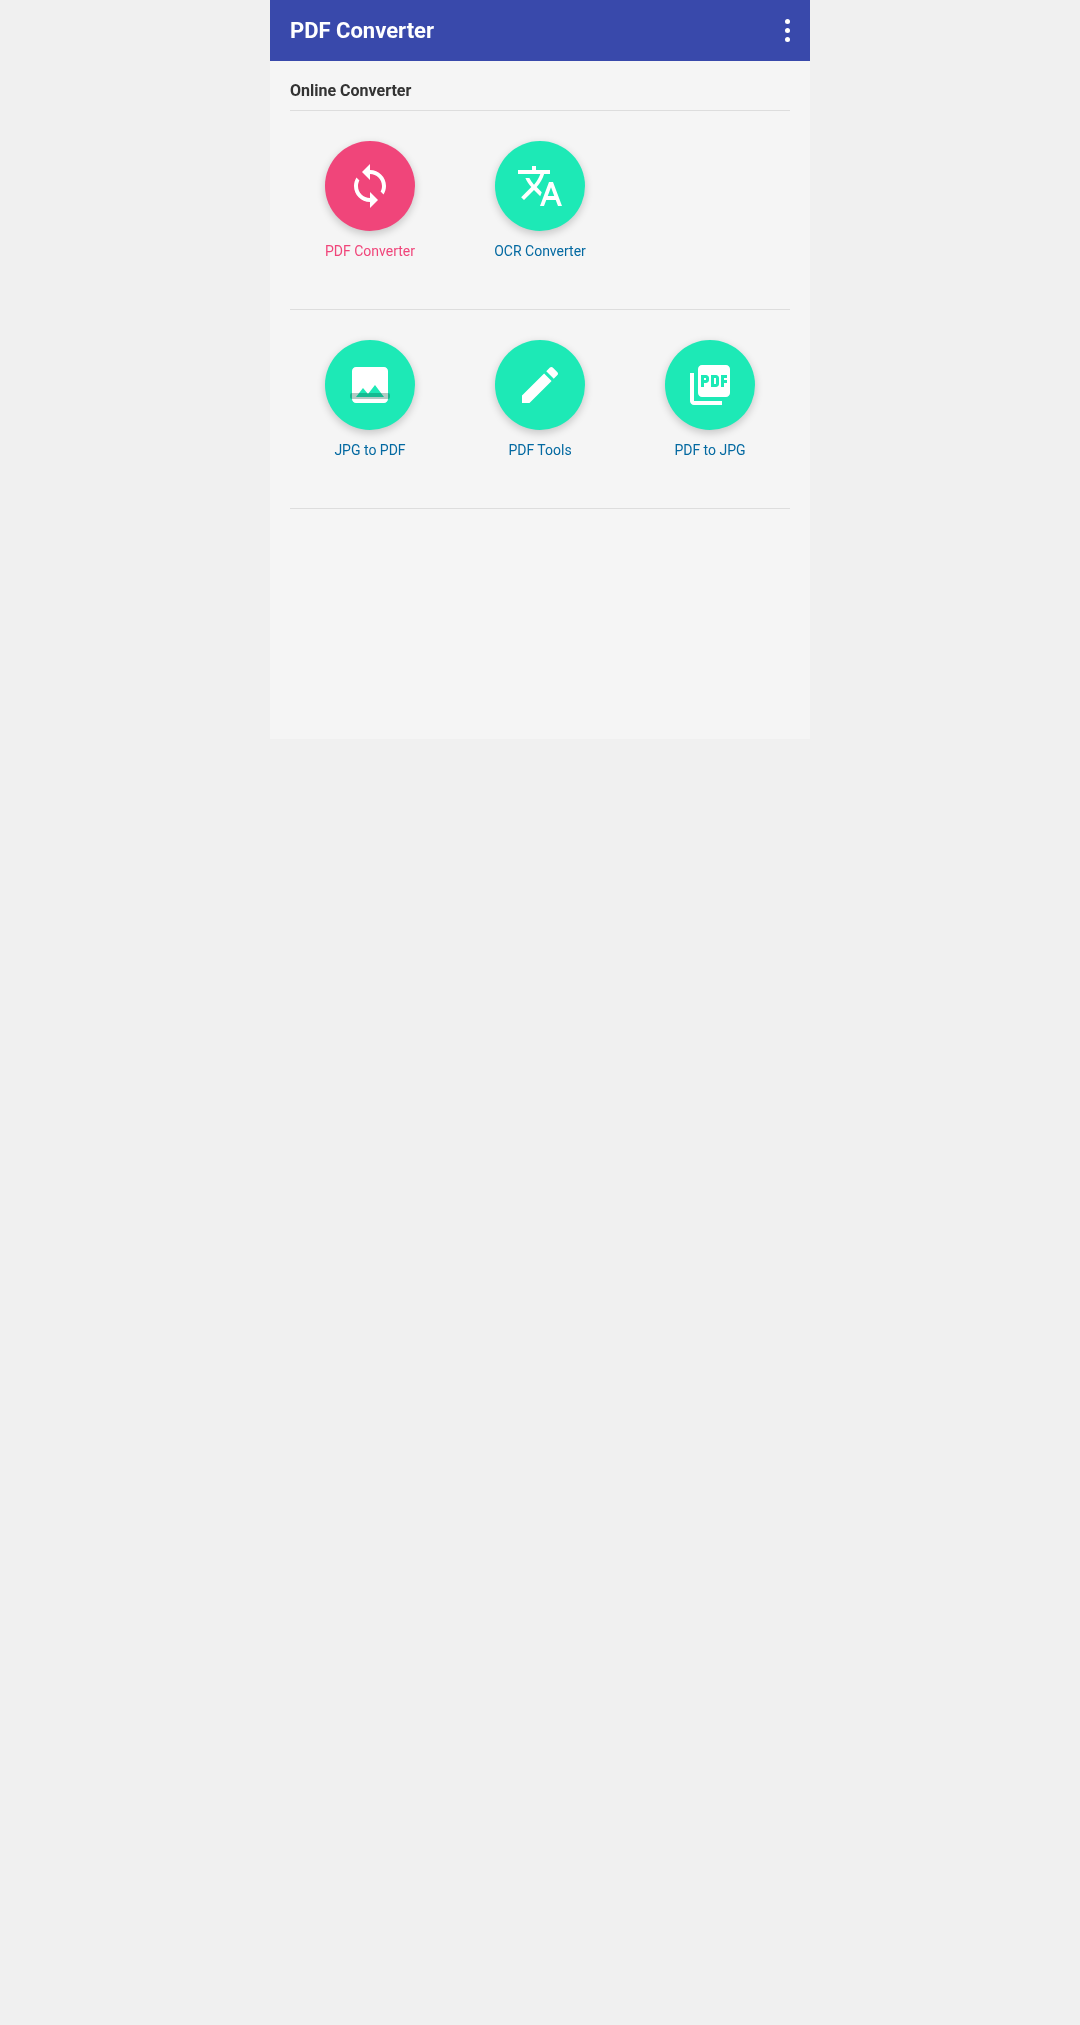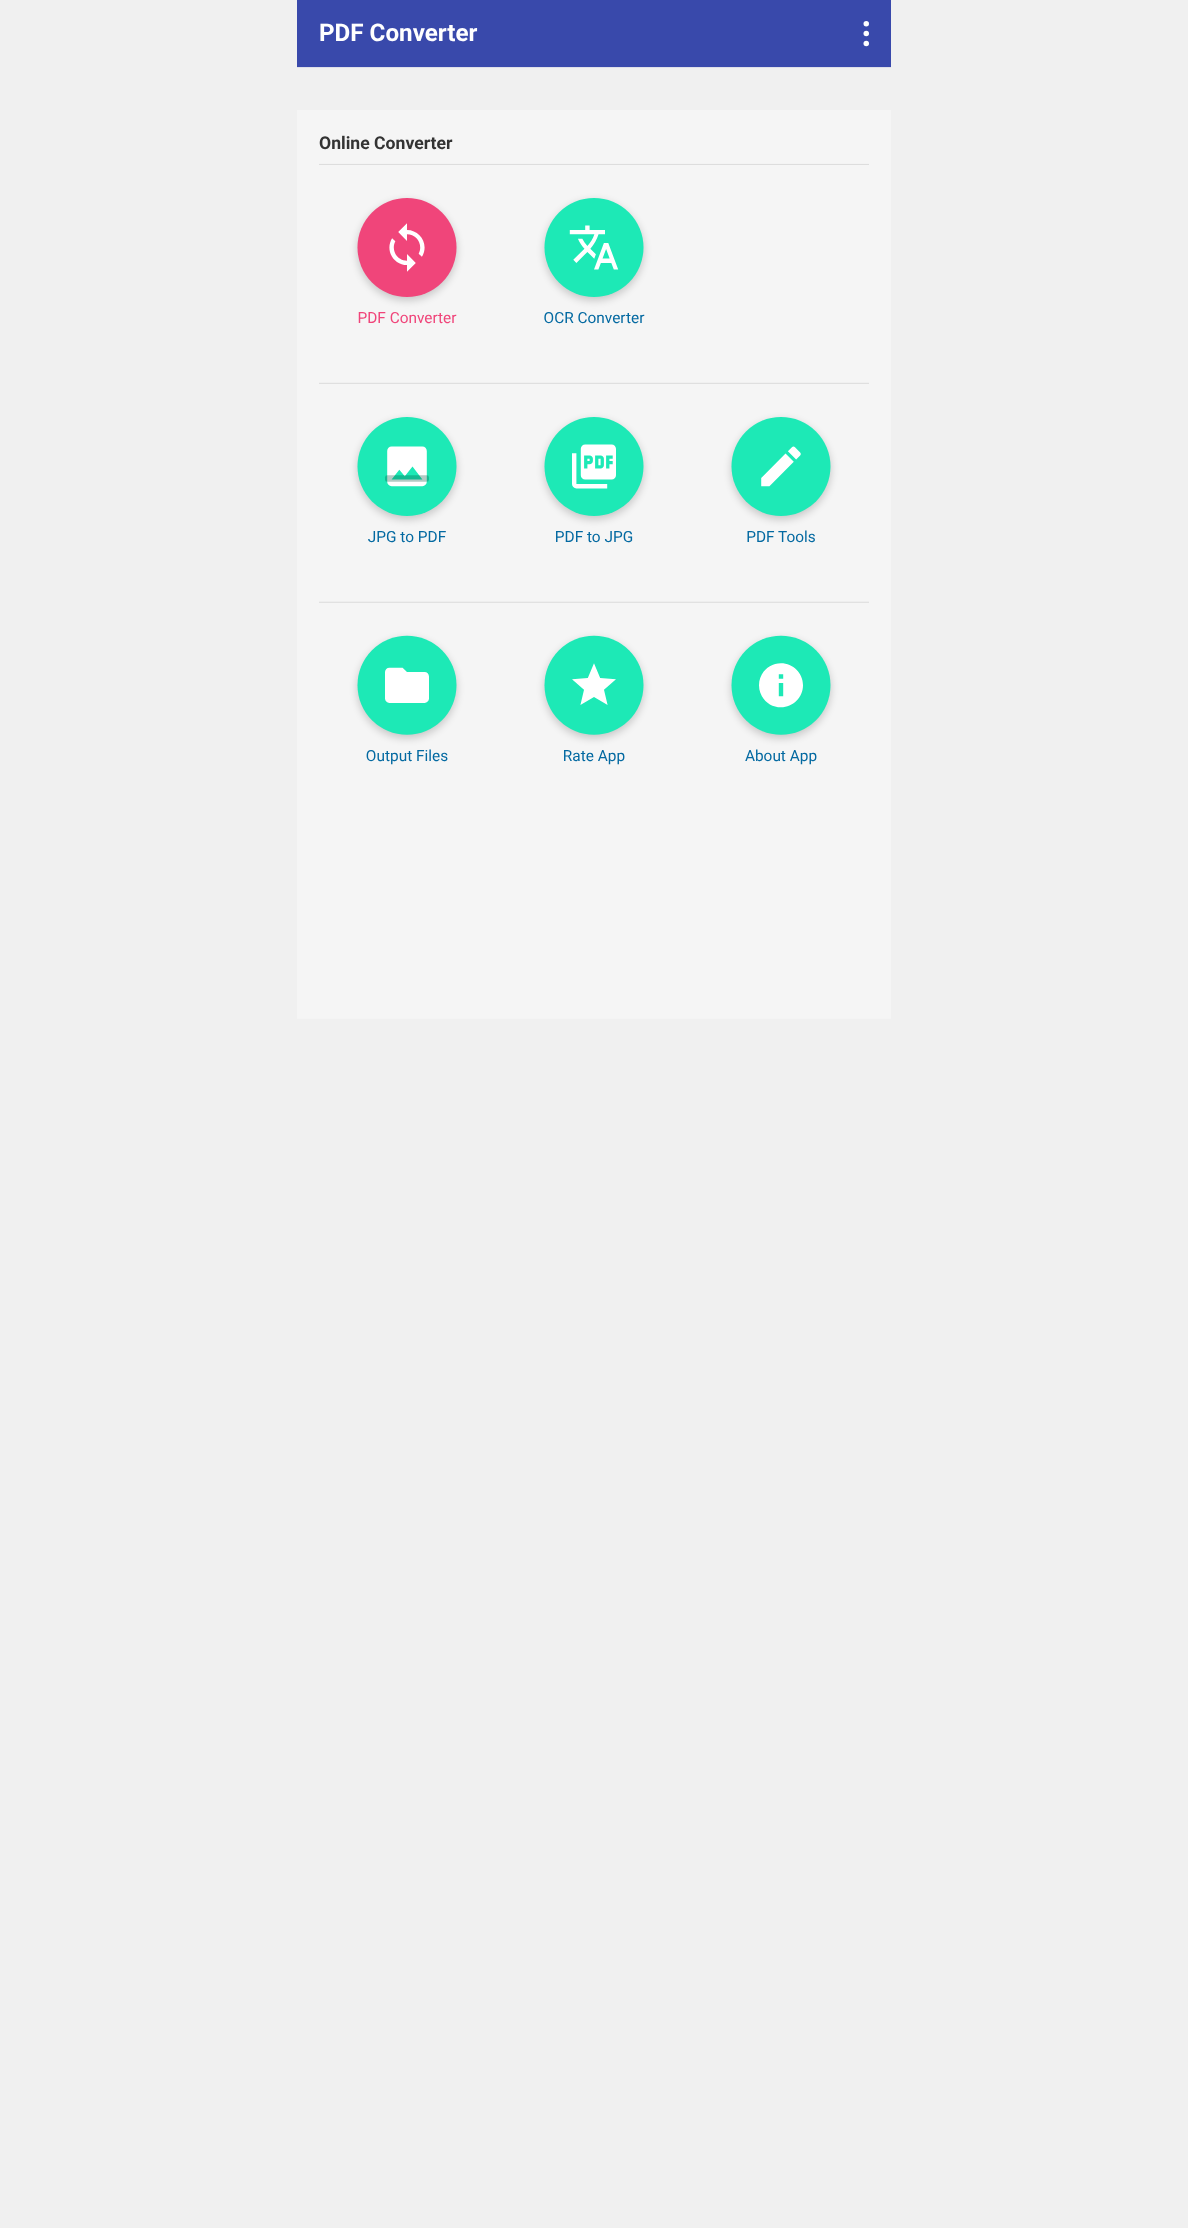--- a/index.html
+++ b/index.html
@@ -45,21 +45,20 @@
     .dot {
       width: 5px;
       height: 5px;
       background-color: white;
       border-radius: 50%;
     }
 
     .content {
       background-color: #f5f5f5;
       padding: 0;
-      margin-top: 39px;
     }
 
     .section {
       padding: 20px 20px 10px 20px;
     }
 
     .section-title {
       font-size: 16px;
       font-weight: bold;
       color: #333;
@@ -177,66 +176,36 @@
             <path d="M21 19V5c0-1.1-.9-2-2-2H5c-1.1 0-2 .9-2 2v14c0 1.1.9 2 2 2h14c1.1 0 2-.9 2-2zM8.5 13.5l2.5 3.01L14.5 12l4.5 6H5l3.5-4.5z"></path>
             <rect x="2" y="16" width="20" height="3" rx="1" fill="rgba(0,80,60,0.3)"></rect>
           </svg>
         </div>
         <span class="item-label">JPG to PDF</span>
       </div>
 
       <div class="grid-item">
         <div class="icon-circle teal">
           <svg class="icon-svg" viewBox="0 0 24 24" fill="white">
+            <path d="M3 17.25V21h3.75L17.81 9.94l-3.75-3.75L3 17.25zM20.71 7.04c.39-.39.39-1.02 0-1.41l-2.34-2.34c-.39-.39-1.02-.39-1.41 0l-1.83 1.83 3.75 3.75 1.83-1.83z"></path>
+          </svg>
+        </div>
+        <span class="item-label">PDF Tools</span>
+      </div>
+
+      <div class="grid-item">
+        <div class="icon-circle teal">
+          <svg class="icon-svg" viewBox="0 0 24 24" fill="white">
             <path d="M20 2H8c-1.1 0-2 .9-2 2v12c0 1.1.9 2 2 2h12c1.1 0 2-.9 2-2V4c0-1.1-.9-2-2-2zm-8.5 7.5c0 .83-.67 1.5-1.5 1.5H9v2H7.5V7H10c.83 0 1.5.67 1.5 1.5v1zm5 2c0 .83-.67 1.5-1.5 1.5h-2.5V7H15c.83 0 1.5.67 1.5 1.5v3zm4-3H19v1h1.5V11H19v2h-1.5V7h3v1.5zM9 9.5h1v-1H9v1zM4 6H2v14c0 1.1.9 2 2 2h14v-2H4V6zm10 5.5h1v-3h-1v3z"></path>
           </svg>
         </div>
         <span class="item-label">PDF to JPG</span>
-      </div>
-
-      <div class="grid-item">
-        <div class="icon-circle teal">
-          <svg class="icon-svg" viewBox="0 0 24 24" fill="white">
-            <path d="M3 17.25V21h3.75L17.81 9.94l-3.75-3.75L3 17.25zM20.71 7.04c.39-.39.39-1.02 0-1.41l-2.34-2.34c-.39-.39-1.02-.39-1.41 0l-1.83 1.83 3.75 3.75 1.83-1.83z"></path>
-          </svg>
-        </div>
-        <span class="item-label">PDF Tools</span>
       </div>
 
     </div>
   </div>
 
   <div class="section">
     <div class="divider"></div>
-    <div class="grid">
-
-      <div class="grid-item">
-        <div class="icon-circle teal">
-          <svg class="icon-svg" viewBox="0 0 24 24" fill="white">
-            <path d="M10 4H4c-1.1 0-1.99.9-1.99 2L2 18c0 1.1.9 2 2 2h16c1.1 0 2-.9 2-2V8c0-1.1-.9-2-2-2h-8l-2-2z"></path>
-          </svg>
-        </div>
-        <span class="item-label">Output Files</span>
-      </div>
-
-      <div class="grid-item">
-        <div class="icon-circle teal">
-          <svg class="icon-svg" viewBox="0 0 24 24" fill="white">
-            <path d="M12 17.27L18.18 21l-1.64-7.03L22 9.24l-7.19-.61L12 2 9.19 8.63 2 9.24l5.46 4.73L5.82 21z"></path>
-          </svg>
-        </div>
-        <span class="item-label">Rate App</span>
-      </div>
-
-      <div class="grid-item">
-        <div class="icon-circle teal">
-          <svg class="icon-svg" viewBox="0 0 24 24" fill="white">
-            <path d="M12 2C6.48 2 2 6.48 2 12s4.48 10 10 10 10-4.48 10-10S17.52 2 12 2zm1 15h-2v-6h2v6zm0-8h-2V7h2v2z"></path>
-          </svg>
-        </div>
-        <span class="item-label">About App</span>
-      </div>
-
-    </div>
   </div>
 
   <div class="bottom-space"></div>
 </div>
 
 </body></html>

